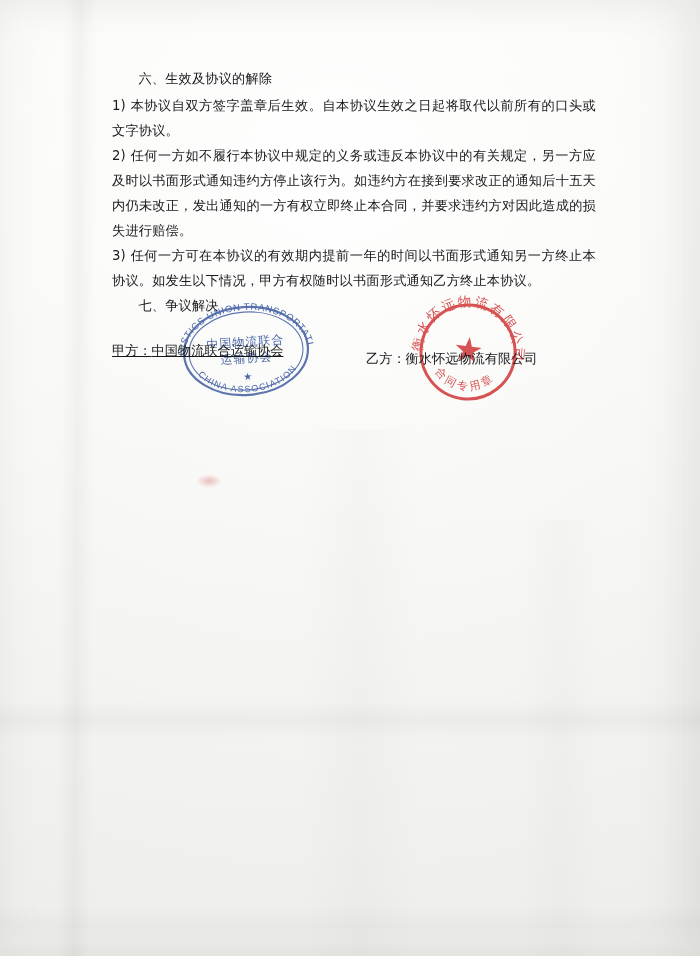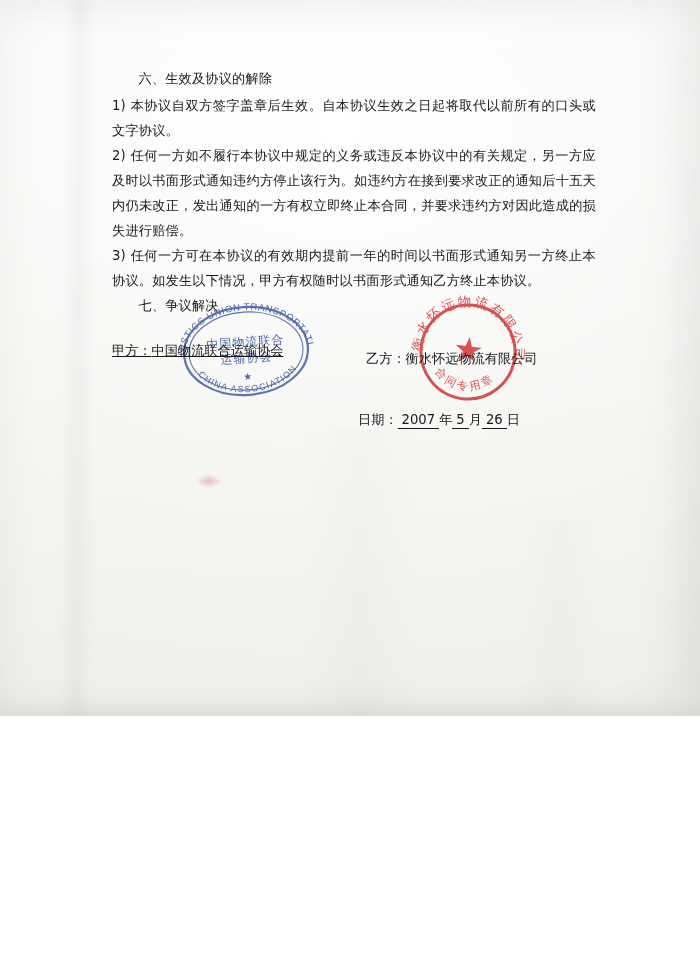--- a/index.html
+++ b/index.html
@@ -11,21 +11,21 @@
     height: 964px;
     background: #ffffff;
     font-family: "DejaVu Sans", "Liberation Sans", sans-serif;
     overflow: hidden;
   }
 
   
   #page {
     position: relative;
     width: 700px;
-    height: 716px;
+    height: 956px;
     background:
       radial-gradient(ellipse 120% 80% at 48% 18%, rgba(255,255,255,0.95) 0%, rgba(250,250,248,0.6) 45%, rgba(238,238,234,0.55) 100%),
       linear-gradient(180deg, #fbfbf9 0%, #f7f7f4 38%, #f3f3f0 62%, #eeeeea 100%);
     overflow: hidden;
   }
 
   
   .crease {
     position: absolute;
     background: linear-gradient(90deg, rgba(0,0,0,0.00), rgba(0,0,0,0.035), rgba(0,0,0,0.00));
@@ -203,18 +203,15 @@
 
   <div id="sign-row">
     <div id="party-a">
       <span>甲方：</span><span>中国物流联合运输协会</span>
     </div>
     <div id="party-b">
       <span>乙方：</span><span>衡水怀远物流有限公司</span>
     </div>
   </div>
 
-  <div id="date-line">
-    <span>日期：</span><span class="u">2007</span><span>年</span><span class="u">5</span><span>月</span><span class="u">26</span><span>日</span>
-  </div>
 
   <div class="edge-shade"></div>
 </div>
 
 </body></html>

